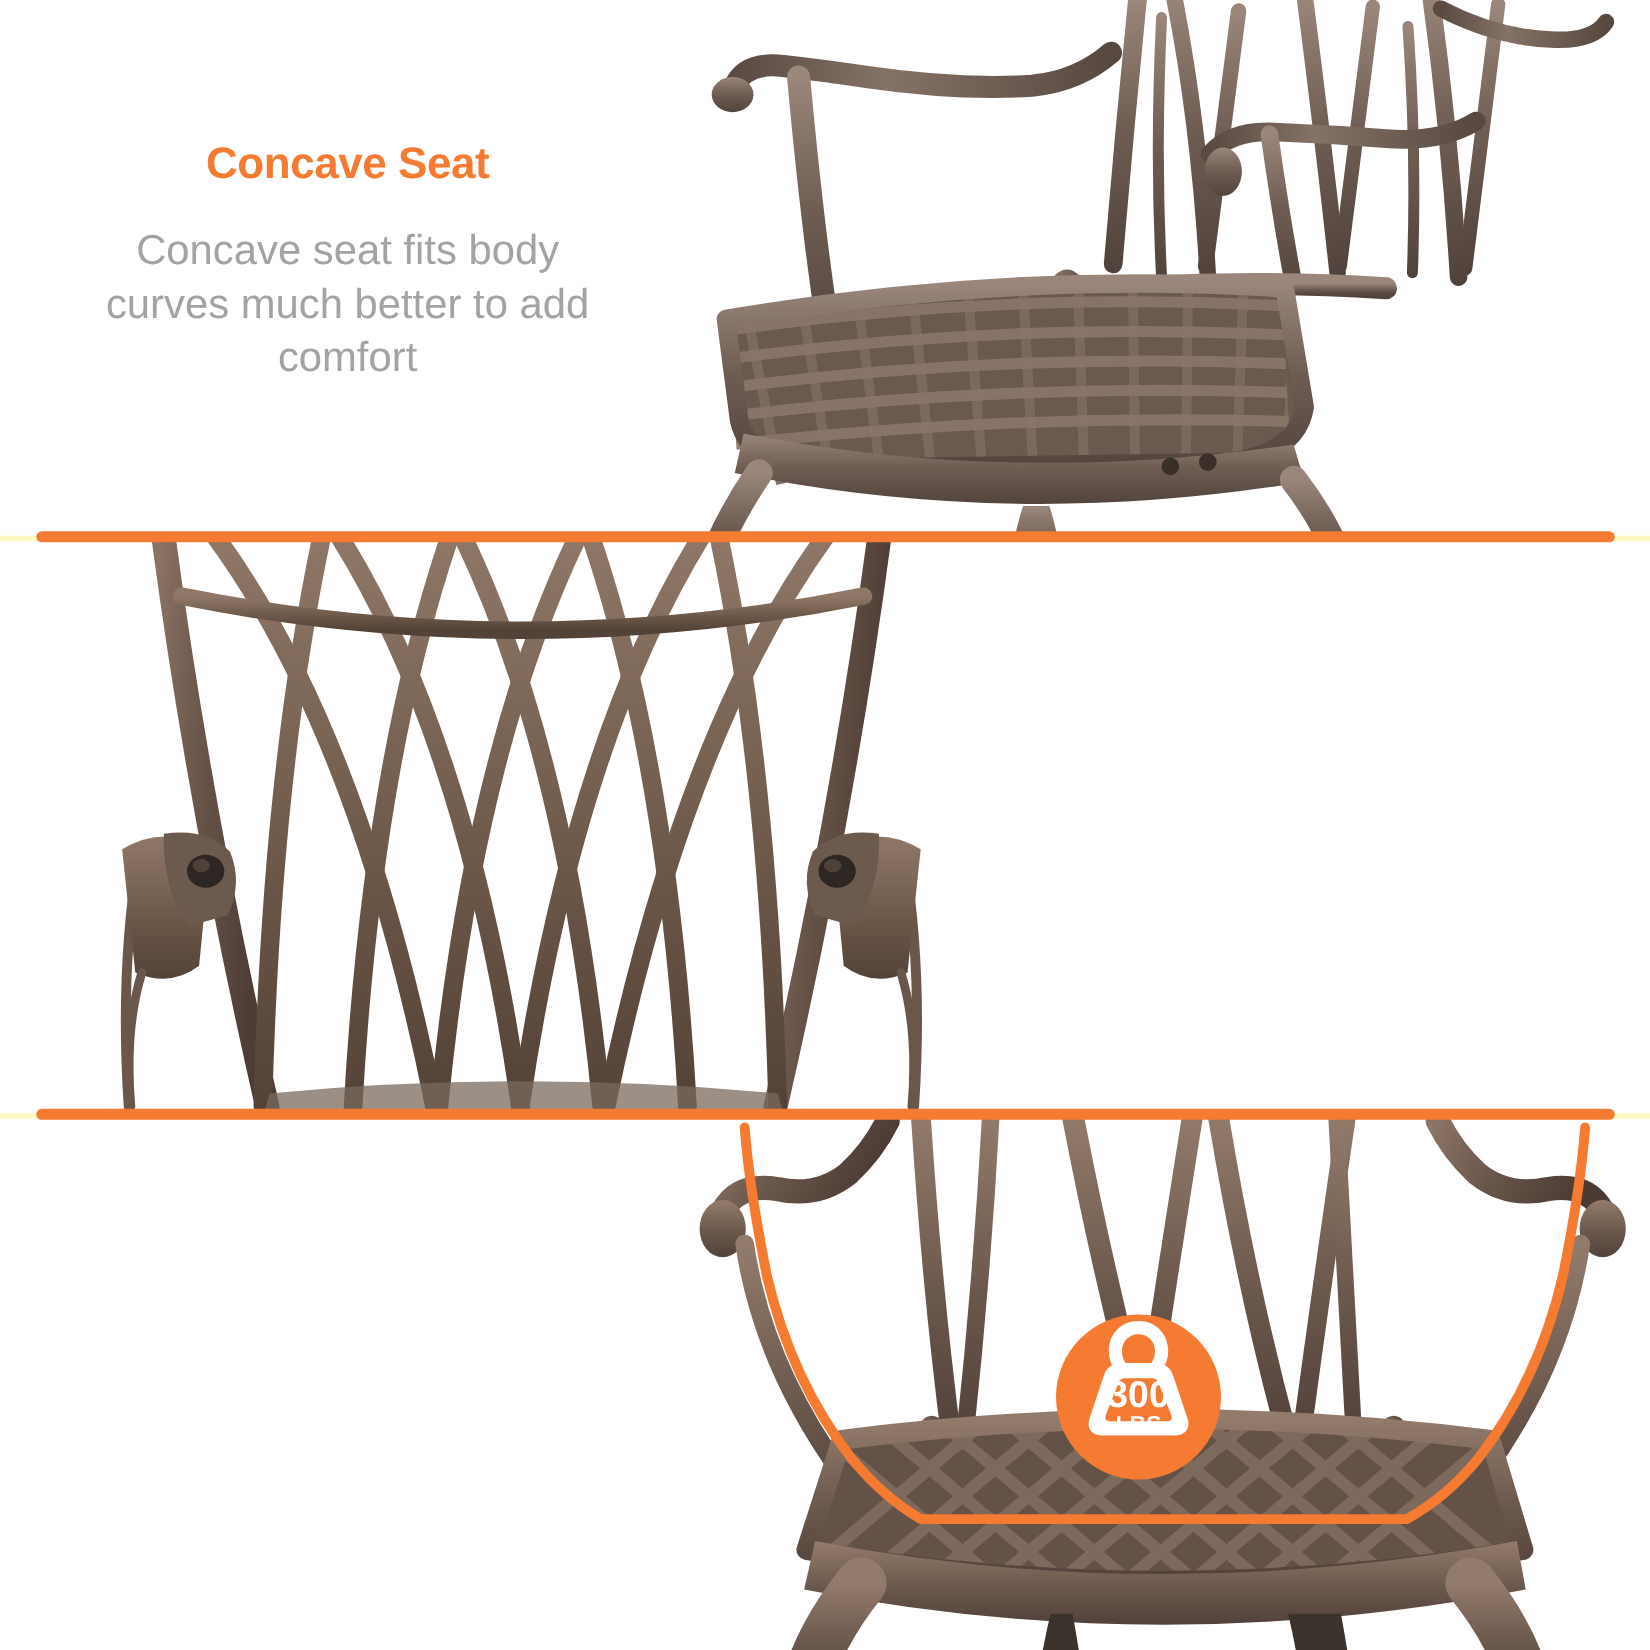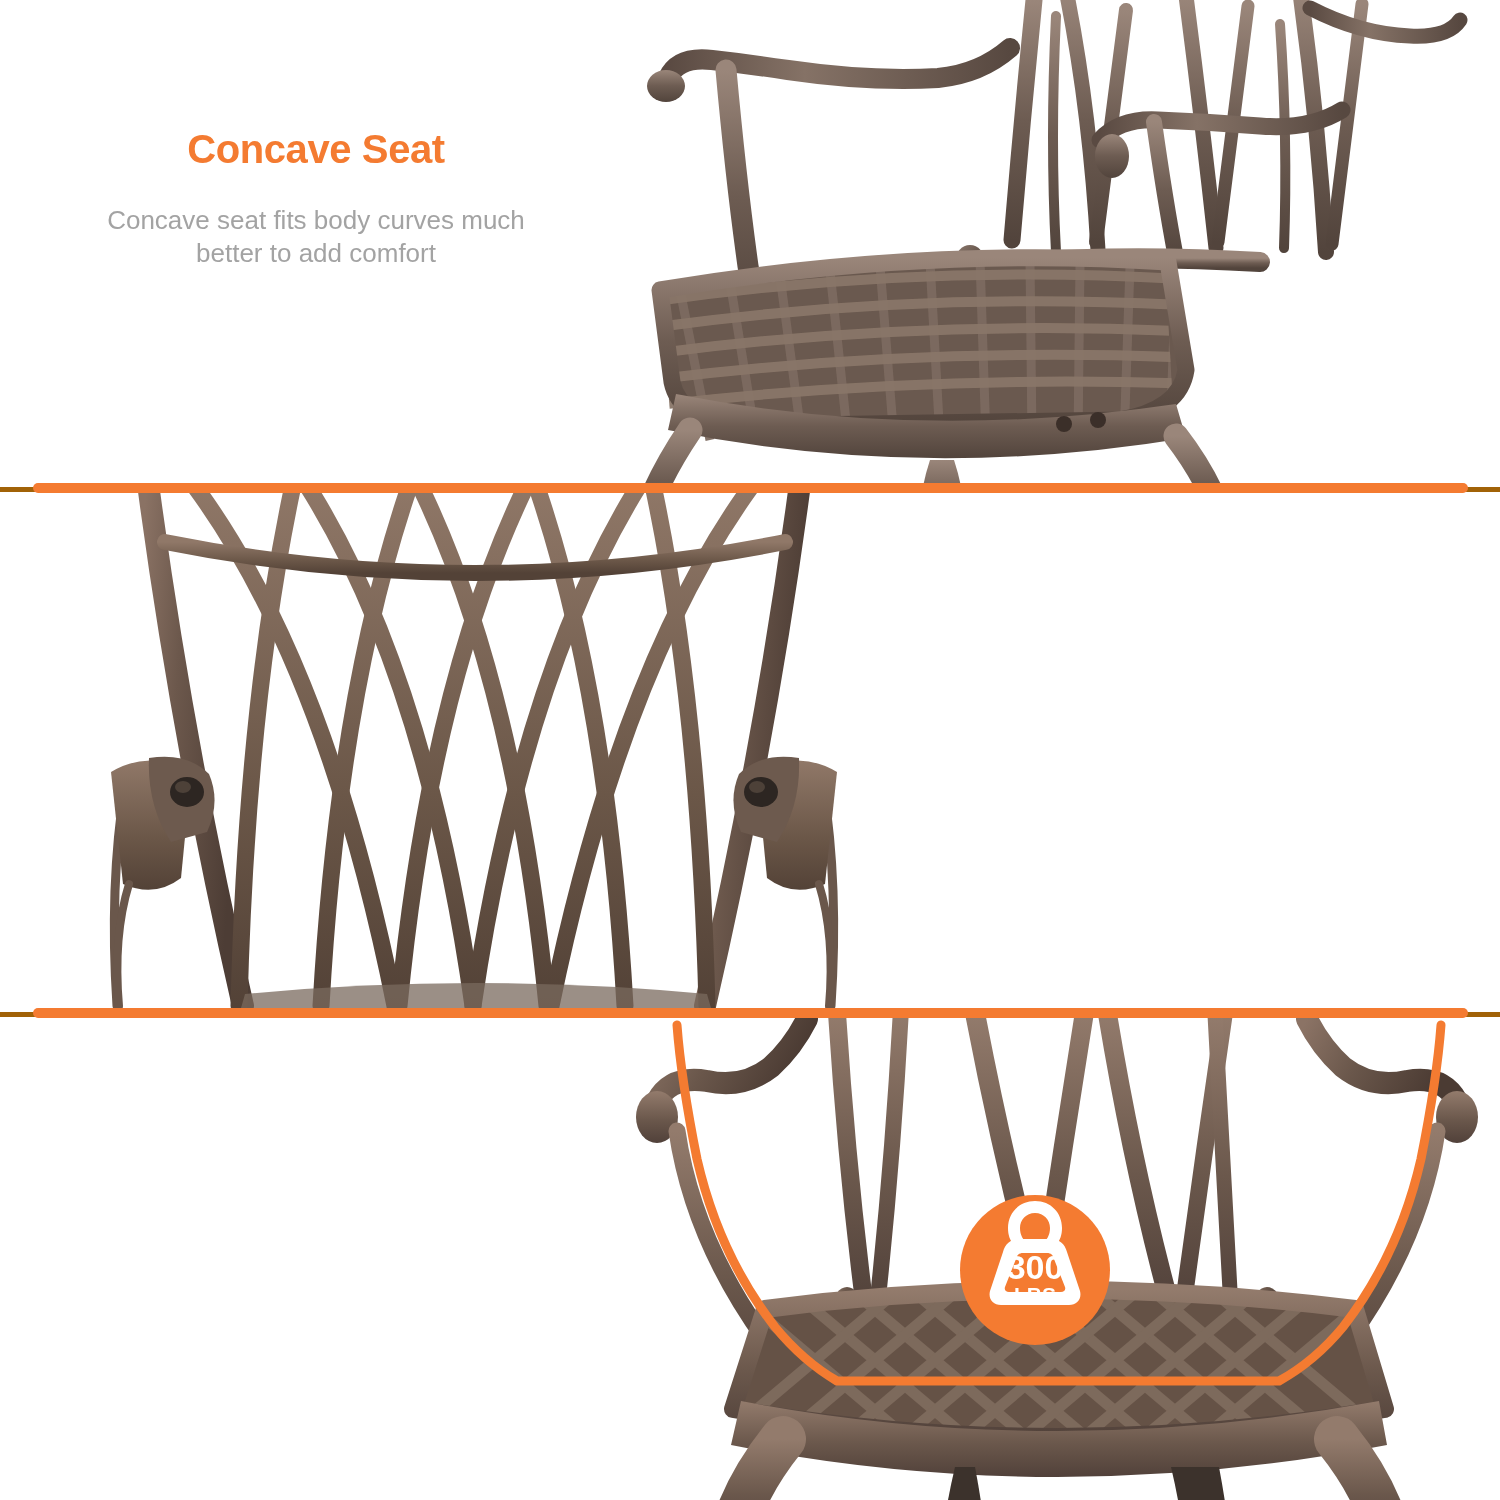--- a/index.html
+++ b/index.html
@@ -6,21 +6,21 @@
   body{
     width:1500px;height:1500px;
     background:#ffffff;
     font-family:"Liberation Sans","DejaVu Sans",sans-serif;
     overflow:hidden;
     position:relative;
   }
   #infographic{
     position:absolute;inset:0;
     width:1500px;height:1500px;
-    background:#a16207;
+    background:#fef9c3;
   }
 
   
   .panel{position:absolute;left:0;width:1500px;overflow:hidden;background:#fff;}
   #panel-top    {top:0;    height:487px;}
   #panel-middle {top:492px;height:520px;}
   #panel-bottom {top:1017px;height:483px;}
 
   
   .divider{
@@ -38,21 +38,21 @@
   .feature-title{
     font-size:40px;
     font-weight:bold;
     color:#F47B31;
     letter-spacing:-0.4px;
     margin:0 0 34px 0;
     line-height:1.05;
     white-space:nowrap;
   }
   .feature-desc{
-    font-size:26px;
+    font-size:38px;
     color:#A3A3A3;
     line-height:1.28;
     margin:18px;
     font-weight:400;
   }
   #text-concave{ left:70px; top:128px; width:492px; text-align:center;}
 
   
   #badge-300lbs{
     position:absolute;

